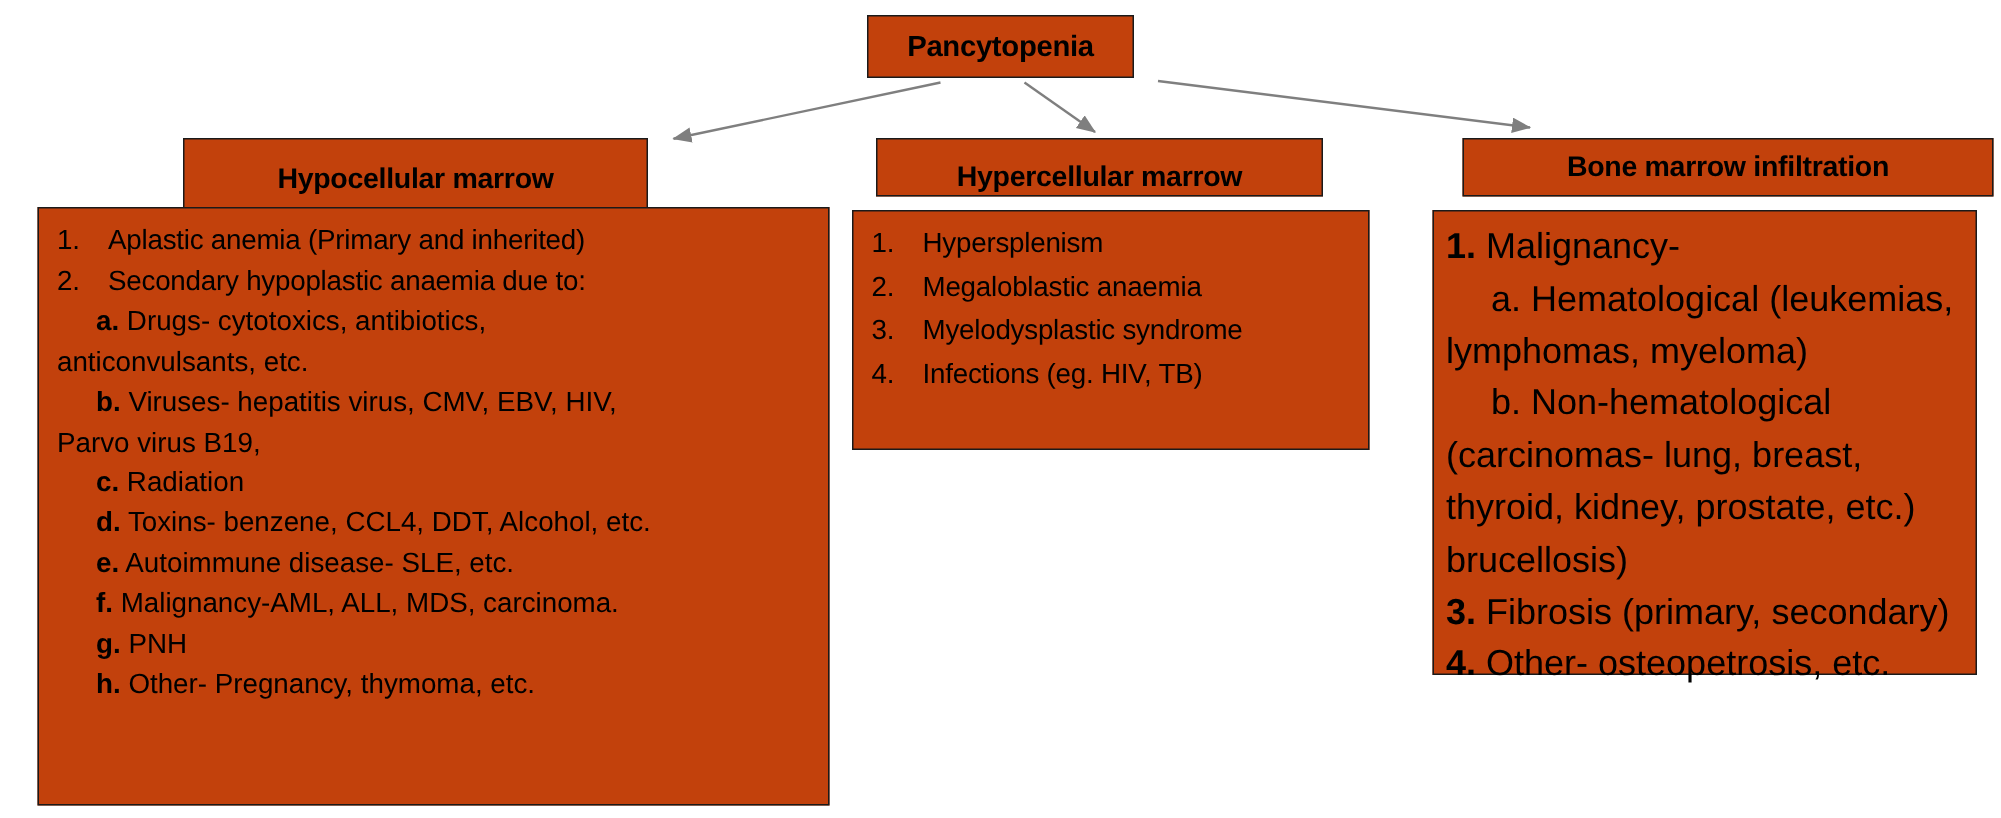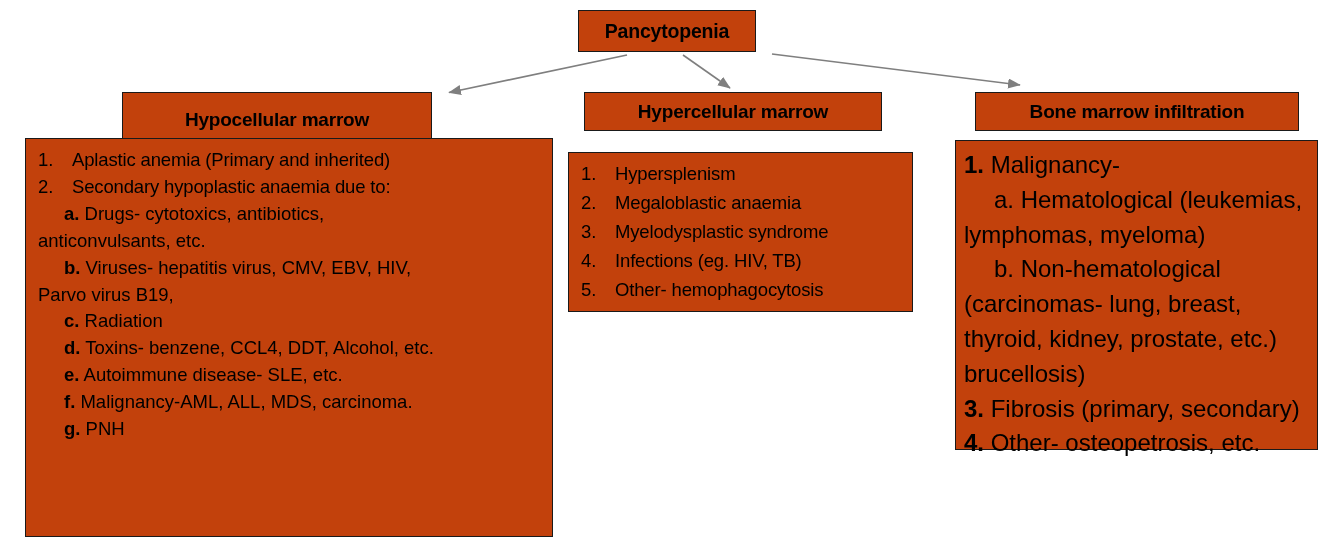--- a/index.html
+++ b/index.html
@@ -49,45 +49,46 @@
     top: 92px;
     width: 310px;
     height: 55px;
   }
 
   #hyper-header {
     left: 584px;
     top: 92px;
     width: 298px;
     height: 39px;
+    align-items: flex-end;
   }
 
   #infil-header {
     left: 975px;
     top: 92px;
-    width: 324px;
+    width: 354px;
     height: 39px;
   }
 
   .list-box {
     padding: 8px 10px 8px 12px;
     font-size: 18.5px;
     line-height: 1.455;
   }
 
   #hypo-list {
     left: 25px;
     top: 138px;
     width: 528px;
     height: 399px;
   }
 
   #hyper-list {
     left: 568px;
-    top: 152px;
+    top: 140px;
     width: 345px;
     height: 160px;
   }
 
   #infil-list {
     left: 955px;
     top: 140px;
     width: 363px;
     height: 310px;
   }
@@ -180,29 +181,29 @@
     <span class="sub"><span class="b">c.</span> <span>Radiation</span></span>
 
     <span class="sub"><span class="b">d.</span> <span>Toxins- benzene, CCL4, DDT, Alcohol, etc.</span></span>
 
     <span class="sub"><span class="b">e.</span> <span>Autoimmune disease- SLE, etc.</span></span>
 
     <span class="sub"><span class="b">f.</span> <span>Malignancy-AML, ALL, MDS, carcinoma.</span></span>
 
     <span class="sub"><span class="b">g.</span> <span>PNH</span></span>
 
+    <span class="sub"><span class="b">h.</span> <span>Other- Pregnancy, thymoma, etc.</span></span>
 
   </div>
 
   <div class="box list-box" id="hyper-list">
     <span class="line"><span class="num">1.</span><span>Hypersplenism</span></span>
     <span class="line"><span class="num">2.</span><span>Megaloblastic anaemia</span></span>
     <span class="line"><span class="num">3.</span><span>Myelodysplastic syndrome</span></span>
     <span class="line"><span class="num">4.</span><span>Infections (eg. HIV, TB)</span></span>
-    <span class="line"><span class="num">5.</span><span>Other- hemophagocytosis</span></span>
   </div>
 
   <div class="box list-box" id="infil-list">
     <span class="cont"><span class="b">1.</span> <span>Malignancy-</span></span>
 
     <span class="sub"><span>a.</span> <span>Hematological (leukemias,</span></span>
 
     <span class="cont">lymphomas, myeloma)</span>
 
     <span class="sub"><span>b.</span> <span>Non-hematological</span></span>

